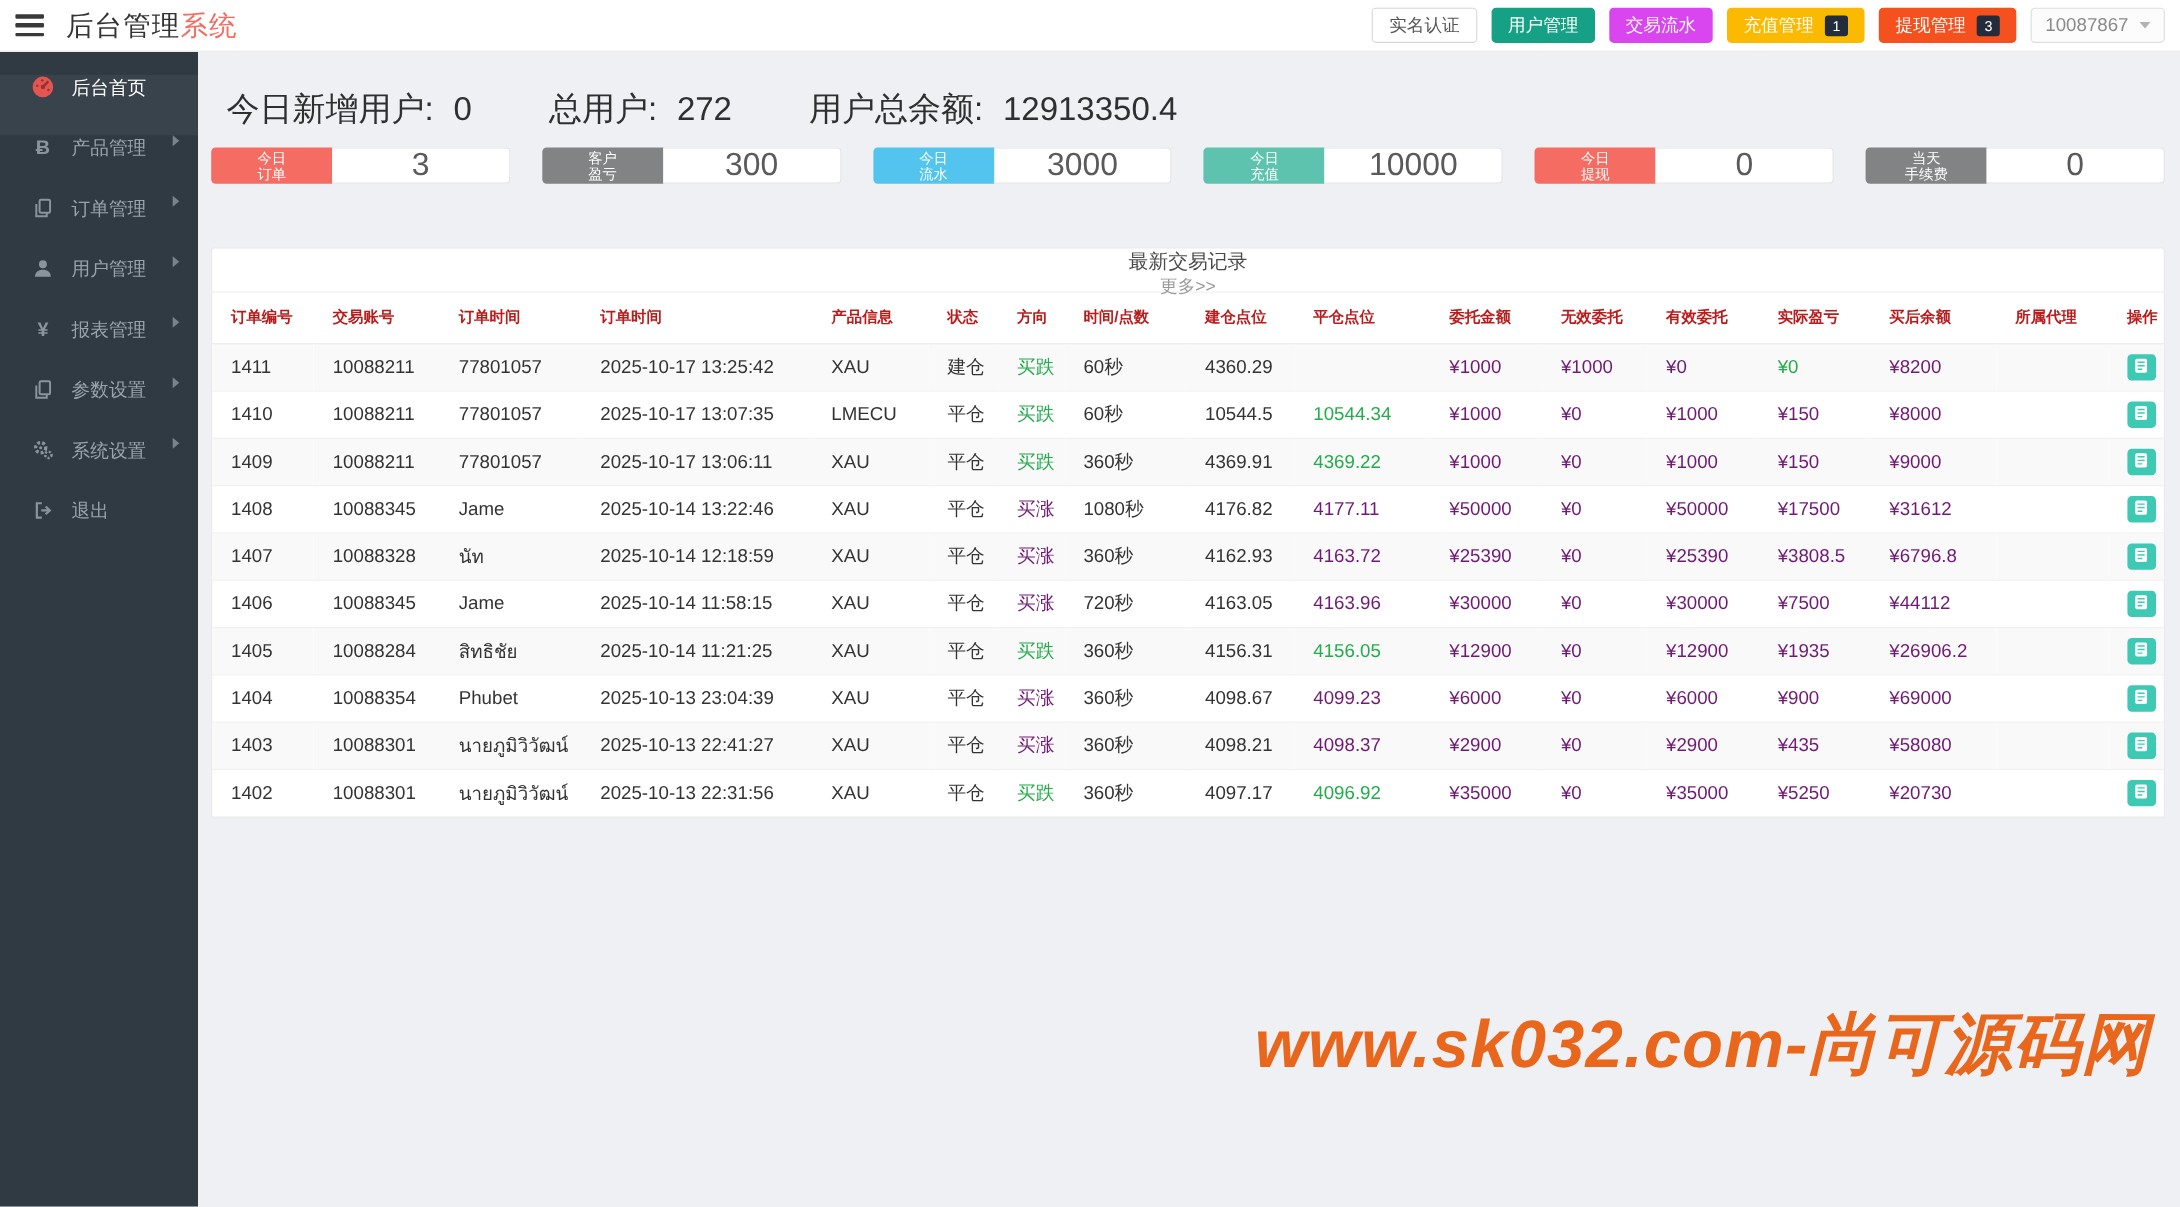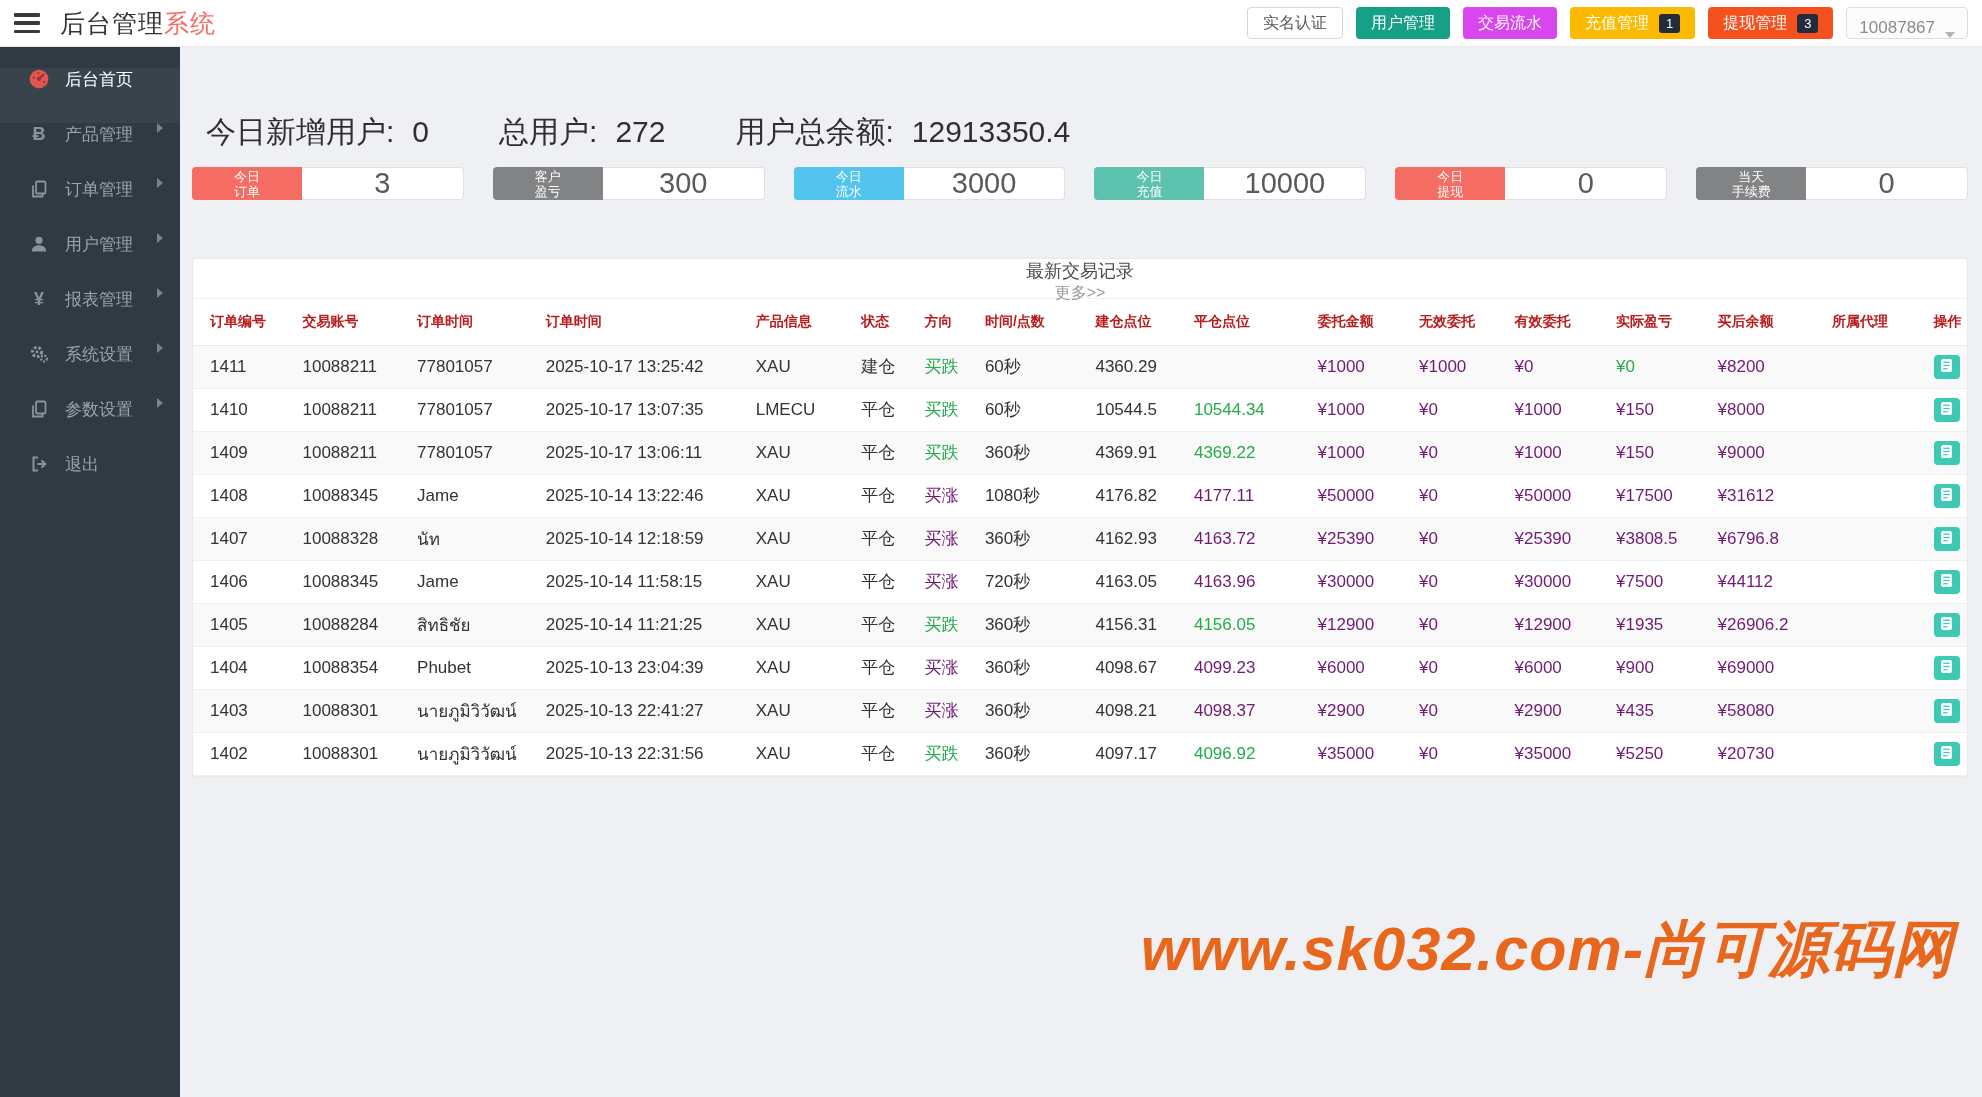--- a/index.html
+++ b/index.html
@@ -29,21 +29,21 @@
   .btn-teal   { background: #16a085; }
   .btn-blue   { background: #d946ef; }
   .btn-yellow { background: #fbba00; }
   .btn-orange { background: #f4511e; }
   .tb-badge {
     margin-left: 10px; background: #222c3a; color: #fff; font-size: 13px;
     padding: 2px 7px; border-radius: 3px; line-height: 15px;
   }
   .account {
     height: 32px; background: #fcfcfc; border: 1px solid #ddd; border-radius: 4px;
-    display: flex; align-items: flex-end; gap: 10px; padding: 0 12px;
+    display: flex; align-items: center; gap: 10px; padding: 0 12px;
     font-size: 17px; color: #8b8b8b; cursor: pointer; font-family: inherit;
   }
   .caret-down { width: 0; height: 0; border-left: 5px solid transparent; border-right: 5px solid transparent; border-top: 6px solid #b3b3b3; }
 
   
   .layout { display: flex; height: 1050px; }
   .sidebar { width: 180px; background: #2f3a43; flex: none; padding-top: 21px; }
   .side-item {
     position: relative; height: 55px; display: flex; align-items: flex-start;
     padding-left: 28px; gap: 15px; color: #9aa4ac; font-size: 17px; cursor: pointer;
@@ -52,21 +52,21 @@
   .side-icon { width: 22px; height: 22px; display: flex; align-items: center; justify-content: center; flex: none; }
   .glyph-icon { font-size: 18px; font-weight: bold; color: #8a949d; }
   .chev {
     position: absolute; right: 17px; width: 0; height: 0;
     border-top: 5px solid transparent; border-bottom: 5px solid transparent; border-left: 6px solid #79838c;
   }
 
   .content { flex: 1; padding: 0 14px 0 12px; position: relative; }
 
   
-  .stats-line { display: flex; align-items: baseline; gap: 70px; padding: 32px 0 0 14px; margin-top: 33px; }
+  .stats-line { display: flex; align-items: baseline; gap: 70px; padding: 32px 0 0 14px; }
   .stat-item { display: flex; align-items: baseline; gap: 18px; font-size: 30px; font-weight: 500; color: #2f2f2f; }
 
   
   .stat-boxes { display: flex; gap: 29px; margin-top: 14px; }
   .stat-box { flex: 1; height: 33px; display: flex; }
   .stat-label {
     width: 110px; flex: none; border-radius: 4px 0 0 4px; color: #fff;
     display: flex; flex-direction: column; align-items: center; justify-content: center;
     font-size: 13px; line-height: 15px;
   }
@@ -176,37 +176,37 @@
       <span>用户管理</span>
       <span class="chev"></span>
     </div>
     <div class="side-item">
       <span class="side-icon glyph-icon">¥</span>
       <span>报表管理</span>
       <span class="chev"></span>
     </div>
     <div class="side-item">
       <span class="side-icon">
+        <svg width="20" height="20" viewBox="0 0 20 20" fill="none" stroke="#8a949d" stroke-width="1.8">
+            <rect x="7" y="2.5" width="9.5" height="12" rx="1.3"></rect>
+            <path d="M4 6.5 v11 h9.5 v-3"></path>
+          </svg>
+      </span>
+      <span>参数设置</span>
+      <span class="chev"></span>
+    </div>
+    <div class="side-item">
+      <span class="side-icon">
         <svg width="20" height="20" viewBox="0 0 20 20" fill="none">
             <circle cx="8" cy="8" r="4.6" stroke="#8a949d" stroke-width="3" stroke-dasharray="2.6 1.9"></circle>
             <circle cx="8" cy="8" r="1.4" fill="#8a949d"></circle>
             <circle cx="15" cy="14.5" r="2.9" stroke="#8a949d" stroke-width="2.3" stroke-dasharray="1.9 1.5"></circle>
           </svg>
       </span>
       <span>系统设置</span>
-      <span class="chev"></span>
-    </div>
-    <div class="side-item">
-      <span class="side-icon">
-        <svg width="20" height="20" viewBox="0 0 20 20" fill="none" stroke="#8a949d" stroke-width="1.8">
-            <rect x="7" y="2.5" width="9.5" height="12" rx="1.3"></rect>
-            <path d="M4 6.5 v11 h9.5 v-3"></path>
-          </svg>
-      </span>
-      <span>参数设置</span>
       <span class="chev"></span>
     </div>
     <div class="side-item">
       <span class="side-icon">
         <svg width="20" height="20" viewBox="0 0 20 20" fill="none" stroke="#8a949d" stroke-width="2">
             <path d="M9 3.5 H4.5 v13 H9"></path>
             <path d="M12.5 6.5 l3.8 3.5 -3.8 3.5"></path>
             <path d="M16 10 H8.5"></path>
           </svg>
       </span>

